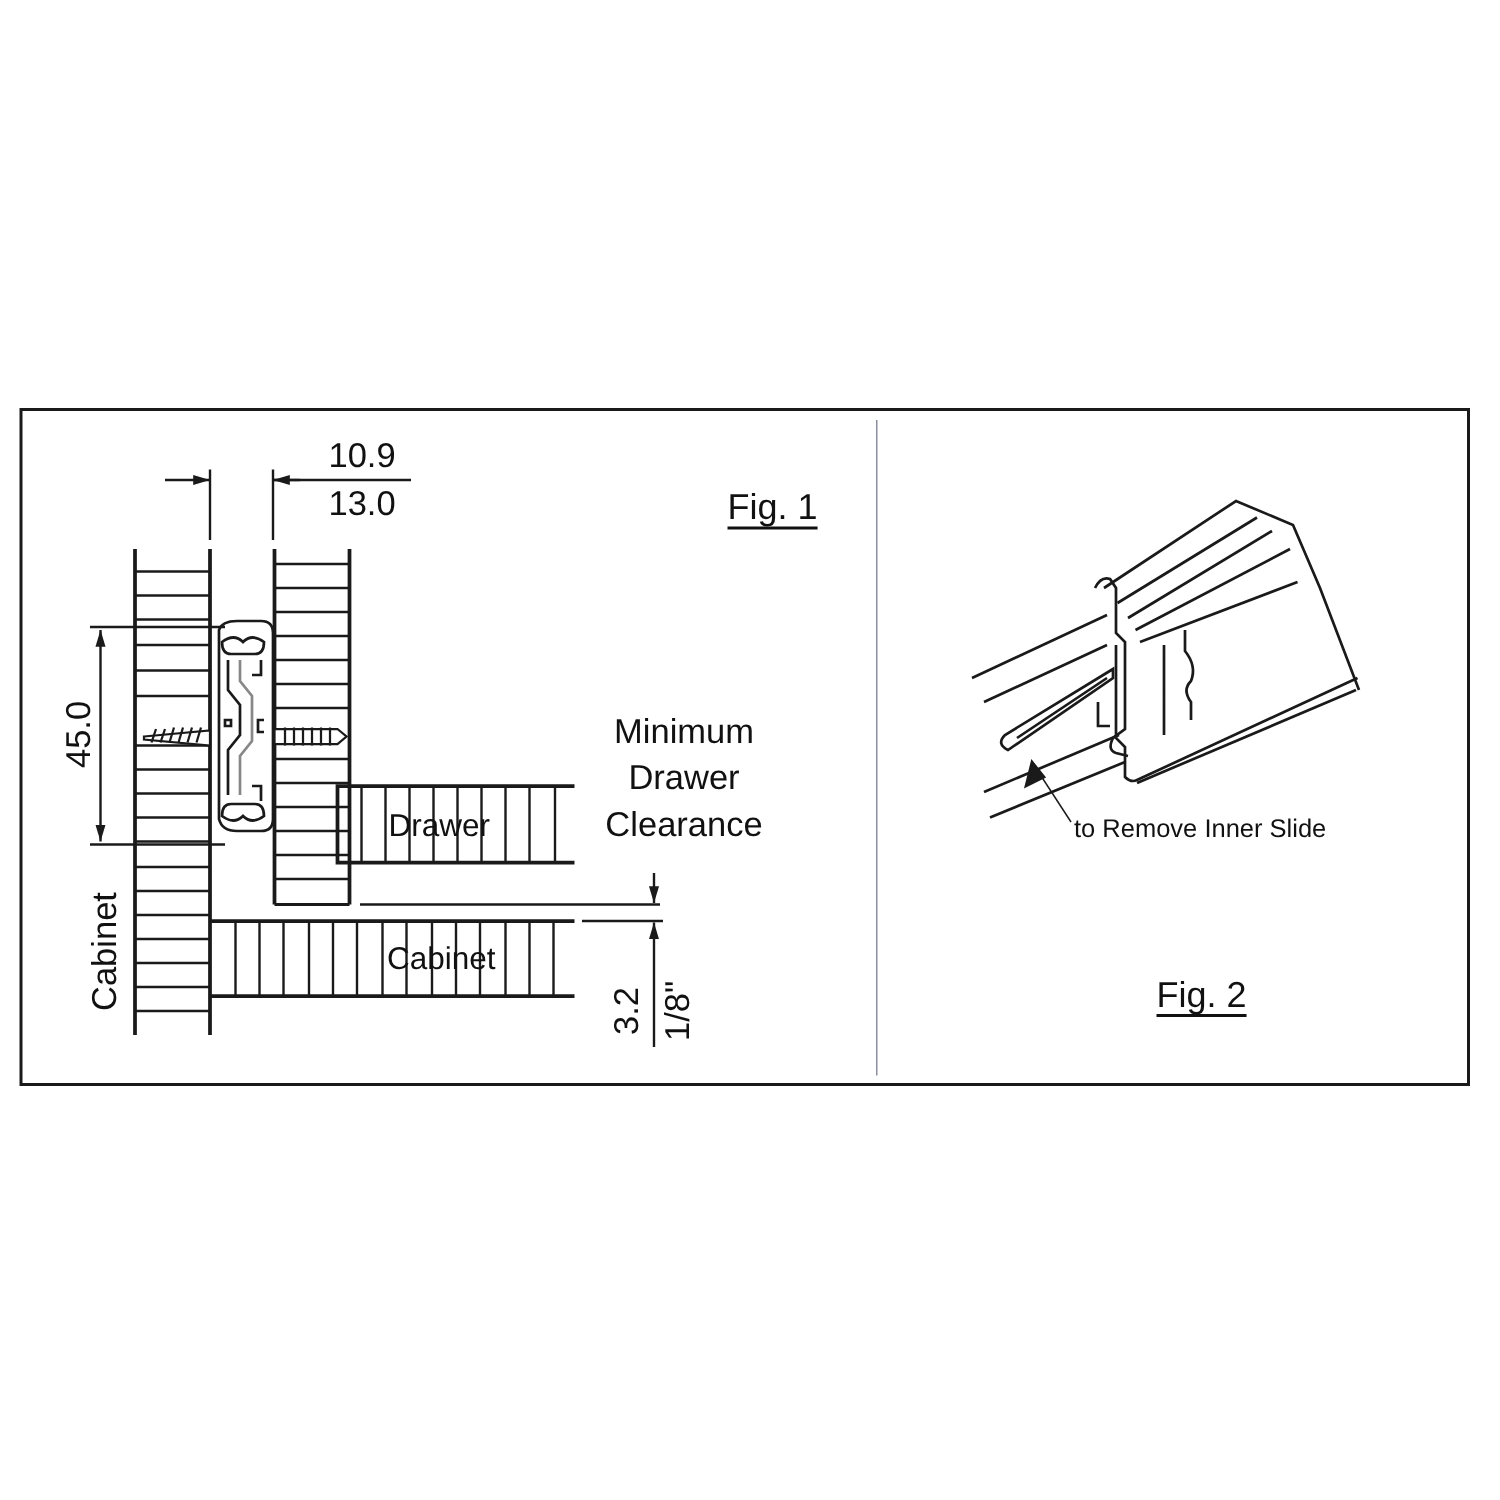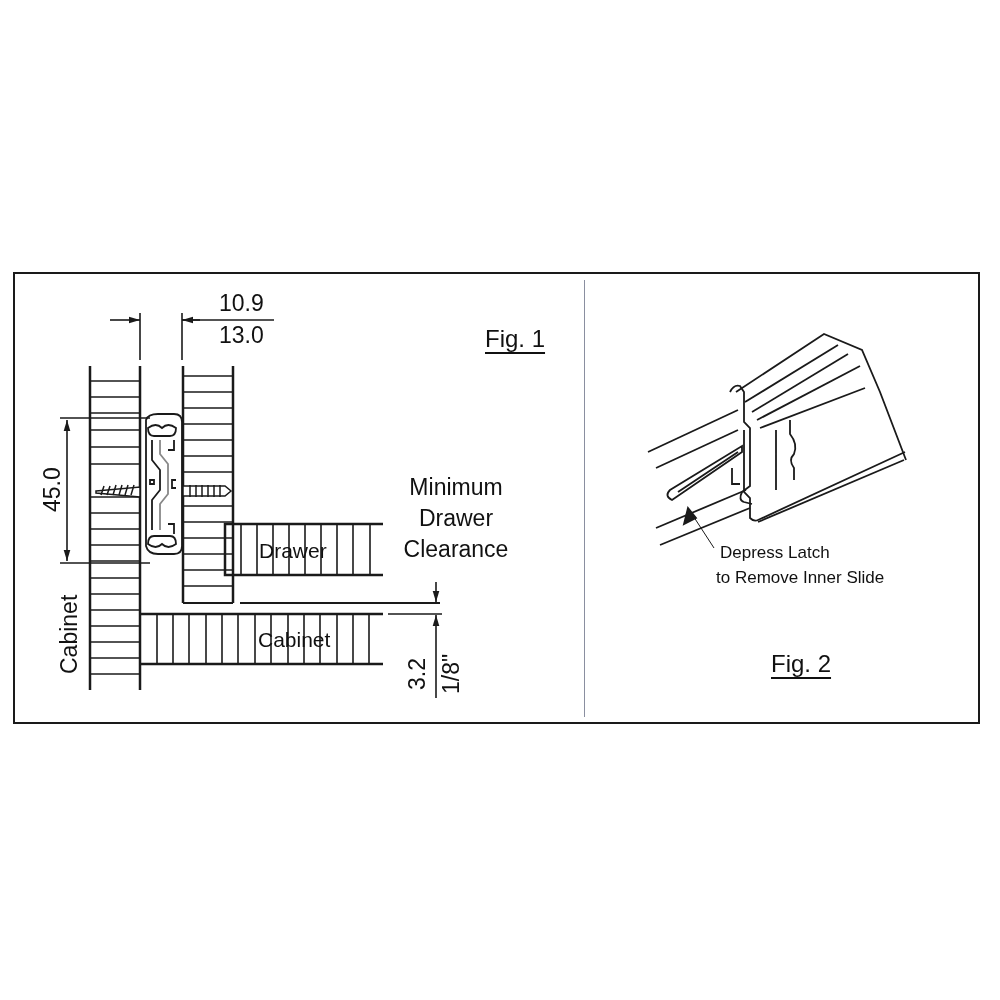--- a/index.html
+++ b/index.html
@@ -197,16 +197,15 @@
 
 <div class="lbl note" style="left:393px; top:472px; width:126px;">
   <div>Minimum</div>
   <div>Drawer</div>
   <div>Clearance</div>
 </div>
 <div class="lbl dim rot" style="left:406px; top:690px;">3.2</div>
 <div class="lbl dim rot" style="left:440px; top:694px;">1/8"</div>
 
 <div class="lbl cap" style="left:716px; top:540px;">
-  <div style="padding-left:4px;">Depress Latch</div>
   <div>to Remove Inner Slide</div>
 </div>
 <div class="lbl fig" style="left:739px; top:652px;">Fig. 2</div>
 
 </body></html>

